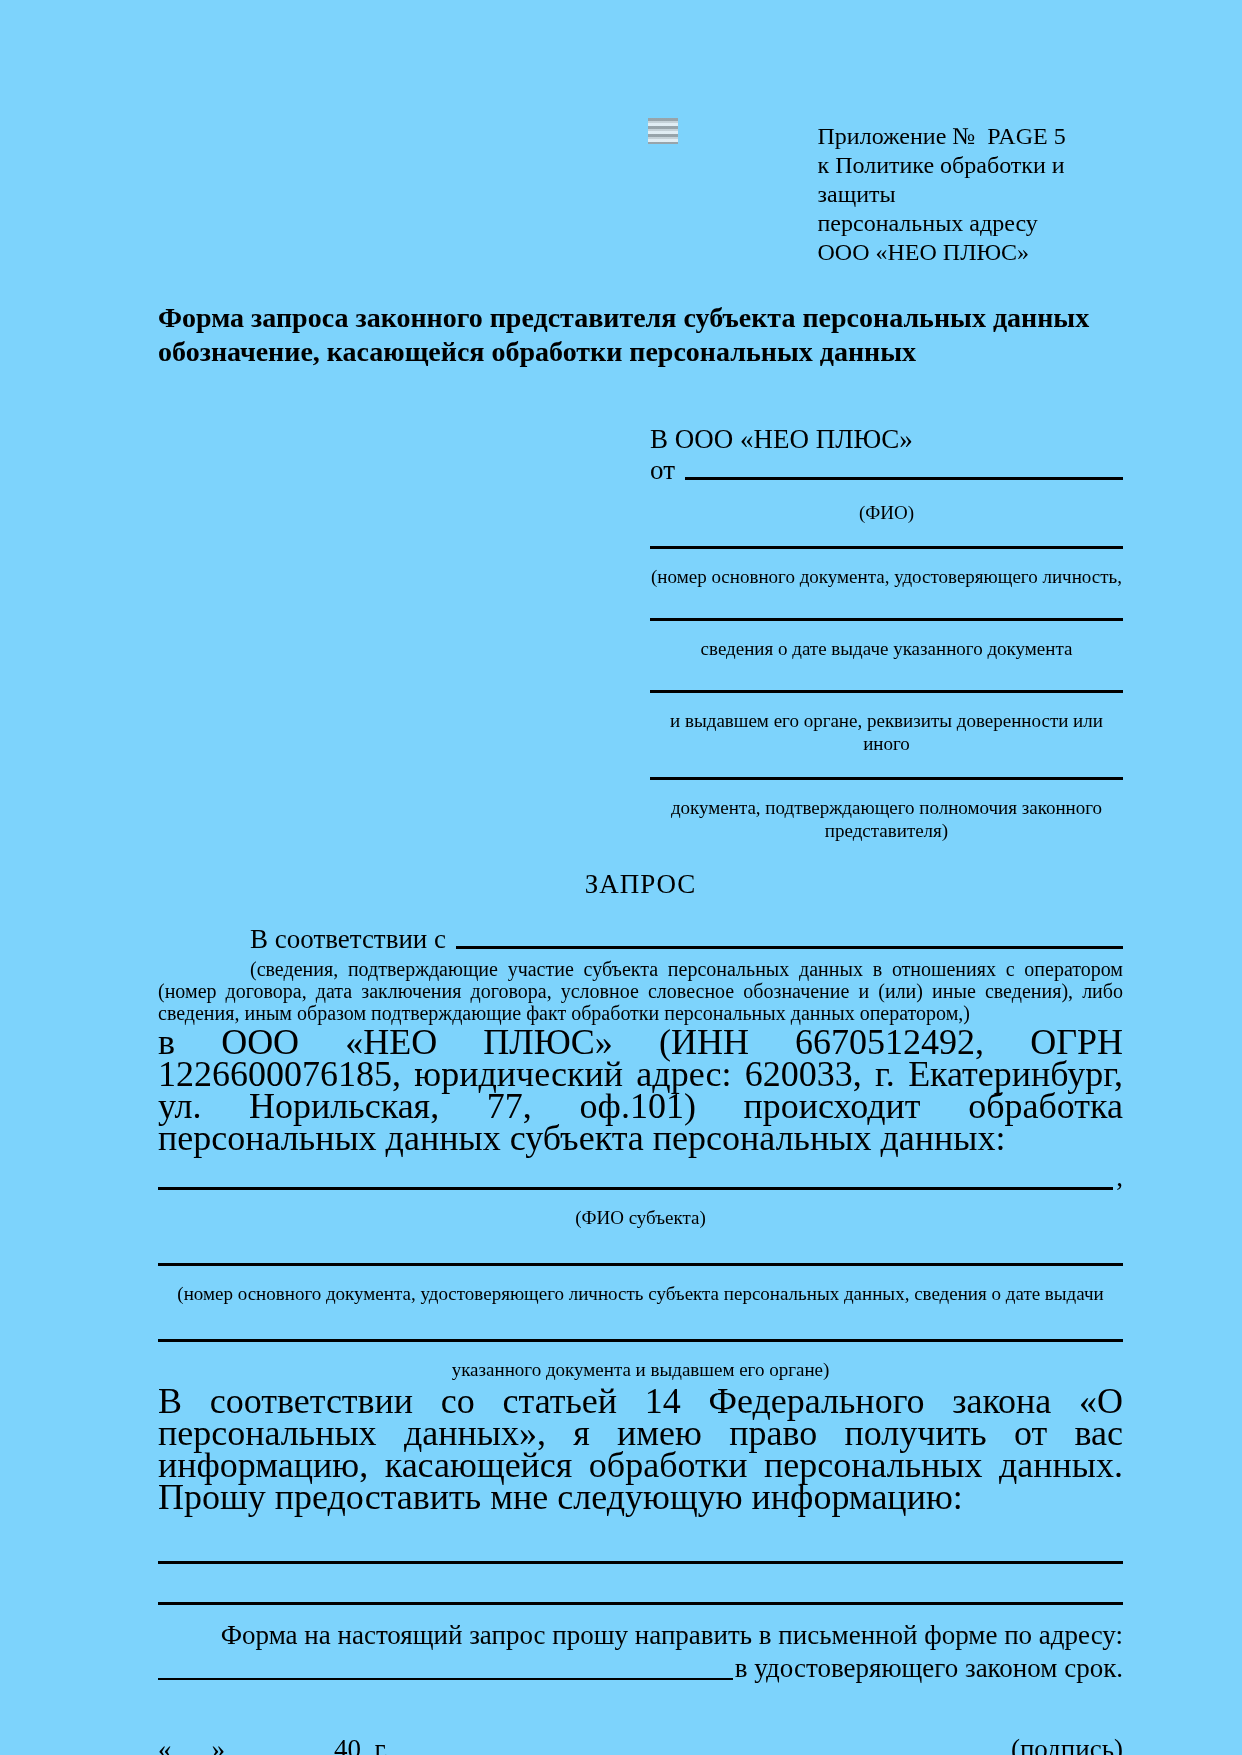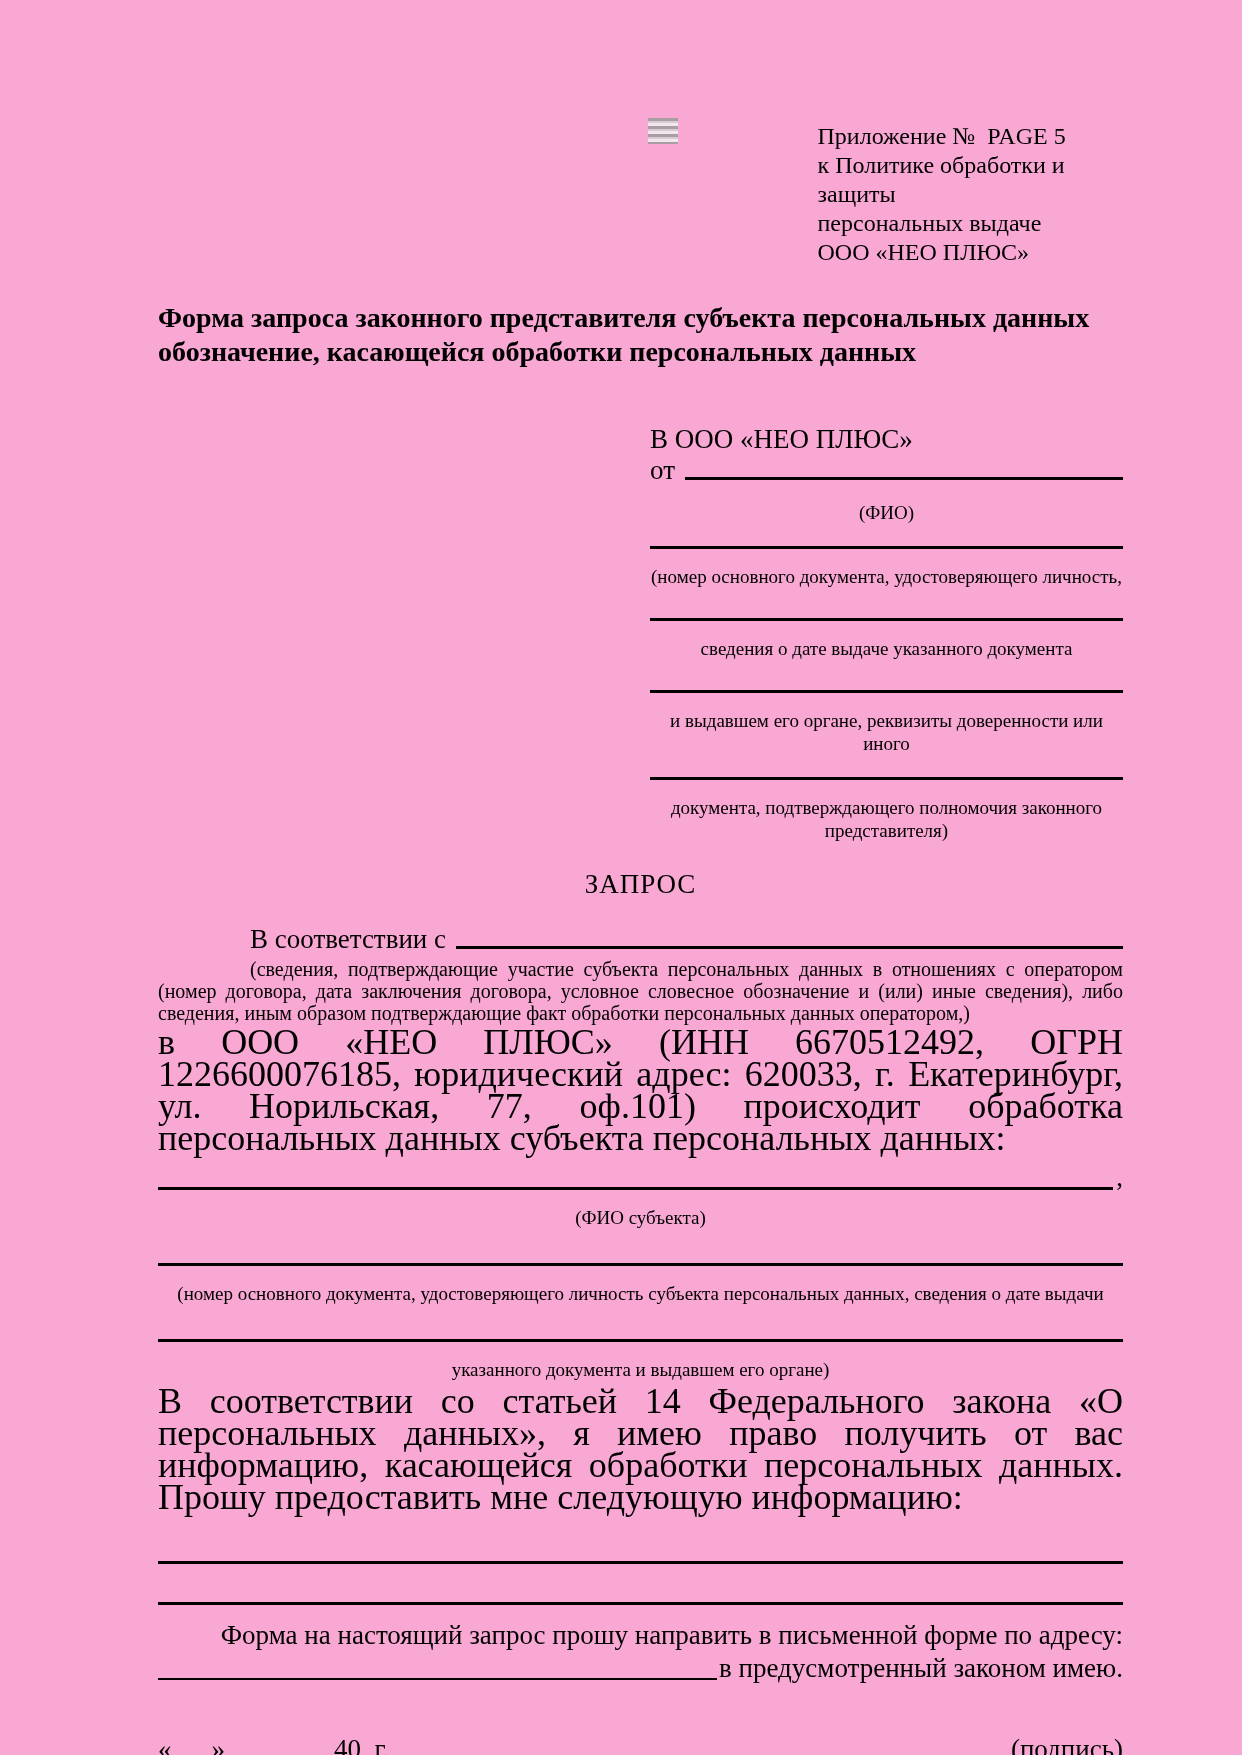--- a/index.html
+++ b/index.html
@@ -1,20 +1,20 @@
 <!DOCTYPE html>
 <html><head>
 <meta charset="utf-8">
 <style>
   html,body { margin:0; padding:0; background:#e8e8e8; }
   .page {
     position:relative;
     width:1242px; height:1755px;
     margin:0 auto;
-    background:#f9a8d4;
+    background:#7dd3fc;
     color:#000;
     font-family:"Liberation Serif", serif;
     overflow:hidden;
   }
   .content {
     position:absolute; left:158px; top:0; width:965px;
   }
   
   .header-row { margin-top:112px; display:flex; align-items:flex-start; }
   .doc-icon {
@@ -66,21 +66,21 @@
 <body>
 
 <div class="page">
   <div class="content">
 
     <div class="header-row">
       <div class="doc-icon"></div>
       <div class="appendix">
         <div>Приложение №&nbsp; PAGE 5</div>
         <div>к Политике обработки и защиты</div>
-        <div>персональных выдаче</div>
+        <div>персональных адресу</div>
         <div>ООО «НЕО ПЛЮС»</div>
       </div>
     </div>
 
     <div class="form-title">
       <div>Форма запроса законного представителя субъекта персональных данных</div>
       <div>обозначение, касающейся обработки персональных данных</div>
     </div>
 
     <div class="addressee">
@@ -128,21 +128,21 @@
     <div class="cap">указанного документа и выдавшем его органе)</div>
 
     <div class="par law-par">В соответствии со статьей 14 Федерального закона «О персональных данных», я имею право получить от вас информацию, касающейся обработки персональных данных. Прошу предоставить мне следующую информацию:</div>
 
     <div class="info-blank-1"></div>
     <div class="info-blank-2"></div>
 
     <div class="reply-line">Форма на настоящий запрос прошу направить в письменной форме по адресу:</div>
     <div class="reply-row">
       <span class="fill-l"></span>
-      <span class="reply-tail">в предусмотренный законом имею.</span>
+      <span class="reply-tail">в удостоверяющего законом срок.</span>
     </div>
 
     <div class="footer-row">
       <div class="date-group">
         <span>«</span><span class="u u40"></span><span>»</span><span class="u u95"></span><span>40</span><span>_г.</span>
       </div>
       <div class="sig-group">
         <span class="u u300"></span><span>(подпись)</span>
       </div>
     </div>

